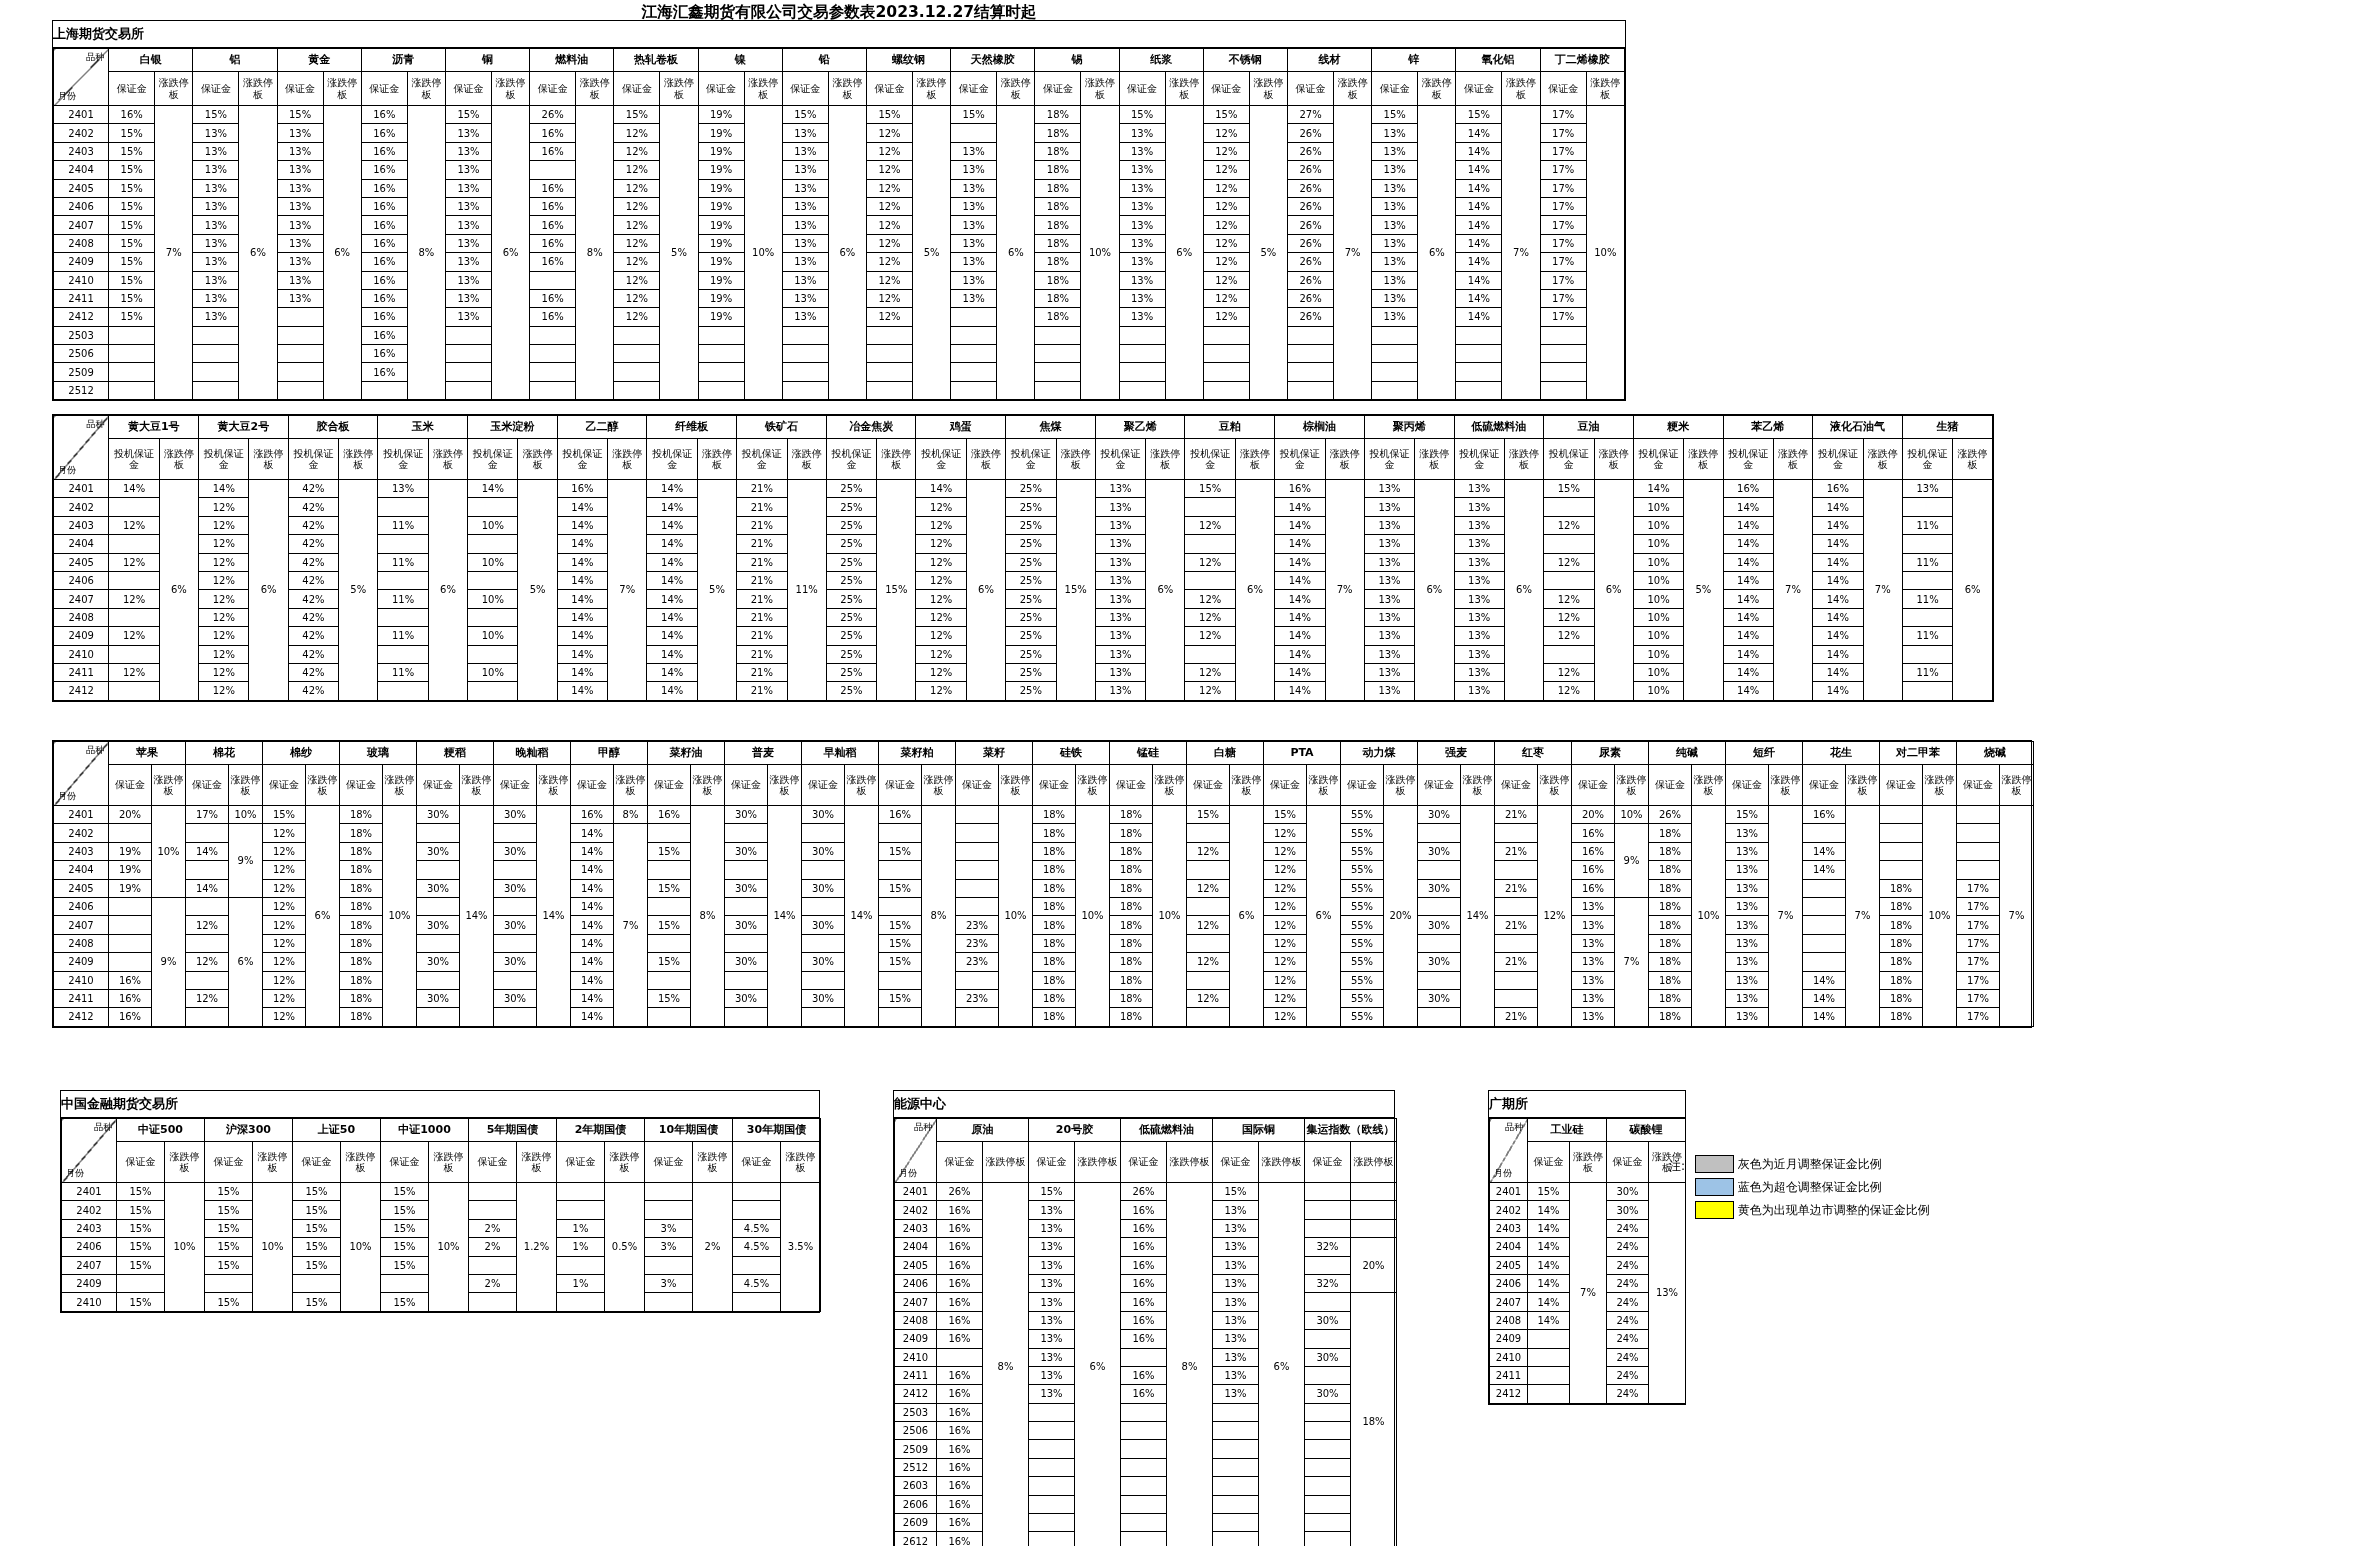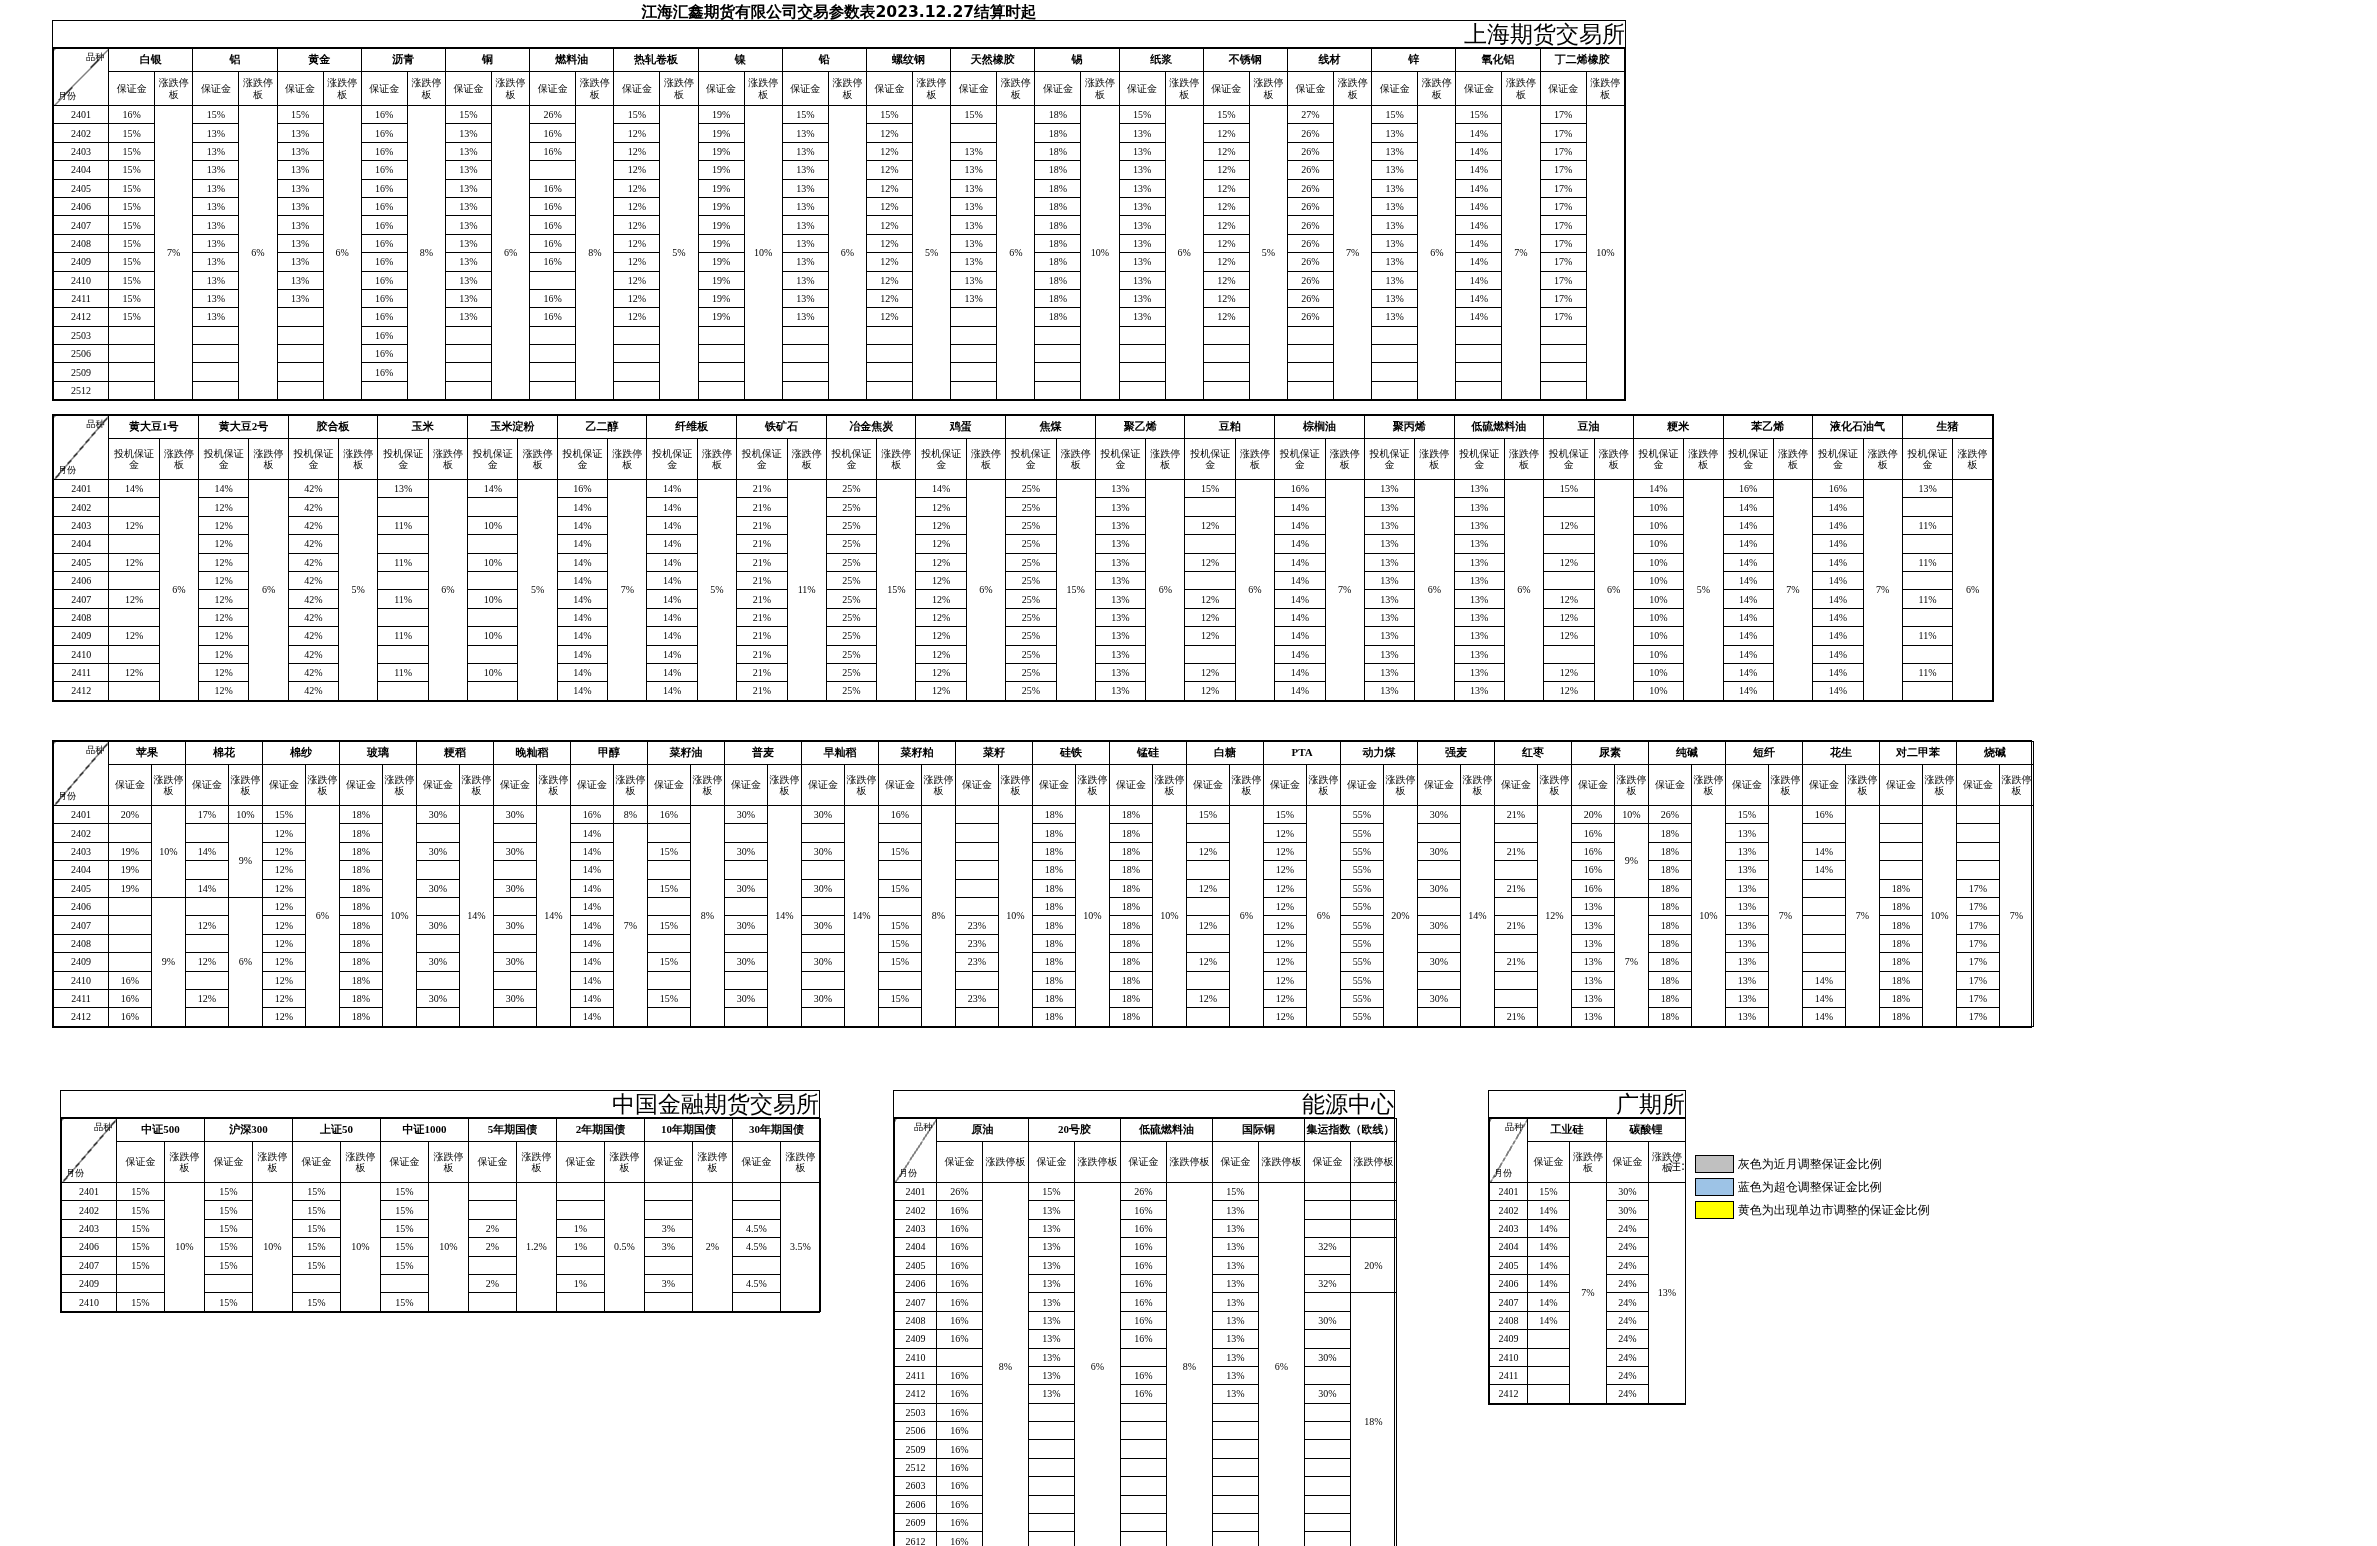--- a/index.html
+++ b/index.html
@@ -6,24 +6,24 @@
   body{
     width:2377px;height:1547px;background:#ffffff;position:relative;
     font-family:"DejaVu Sans","Liberation Sans",sans-serif;color:#000;
   }
   .page-title{
     position:absolute;left:839px;top:1.8px;transform:translateX(-50%);
     font-size:15.6px;font-weight:bold;white-space:nowrap;text-align:right;
   }
   section.exch{position:absolute;border:1.8px solid #000;background:#fff;}
   .exch-title{
-    font-weight:normal;font-size:23px;text-align:right;height:26px;line-height:26px;
+    font-weight:bold;font-size:13px;text-align:left;height:26px;line-height:26px;
     border-bottom:0.9px solid #000;overflow:hidden;
   }
-  table.grid{border-collapse:collapse;table-layout:fixed;width:100%;font-family:Liberation Serif, serif;}
+  table.grid{border-collapse:collapse;table-layout:fixed;width:100%;}
   .grid th,.grid td{
     border:0.9px solid #000;text-align:center;vertical-align:middle;
     padding:0;overflow:hidden;
   }
   .grid thead th.pname{font-size:11px;font-weight:bold;height:22px;line-height:1.05;}
   .grid thead tr.sub th{font-weight:normal;font-size:10px;line-height:1.15;height:40px;}
   .shfe .grid thead tr.sub th{height:33px;}
   .grid td{font-size:10px;height:17.4px;line-height:11px;}
   .grid td.month{font-size:10px;}
   th.corner{position:relative;padding:0;

